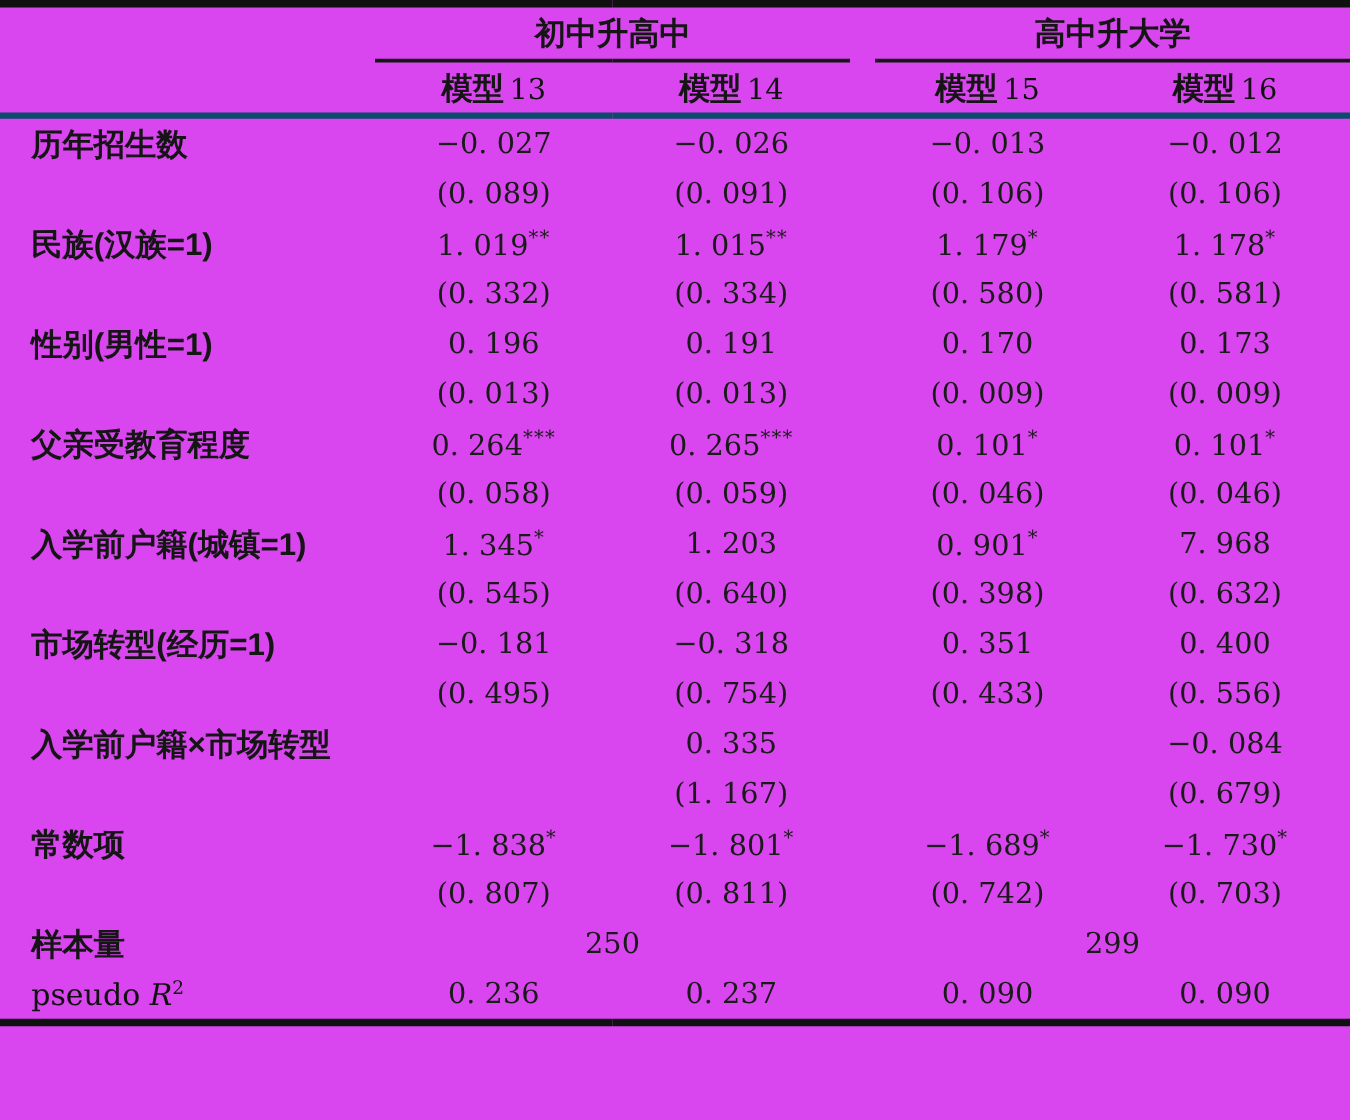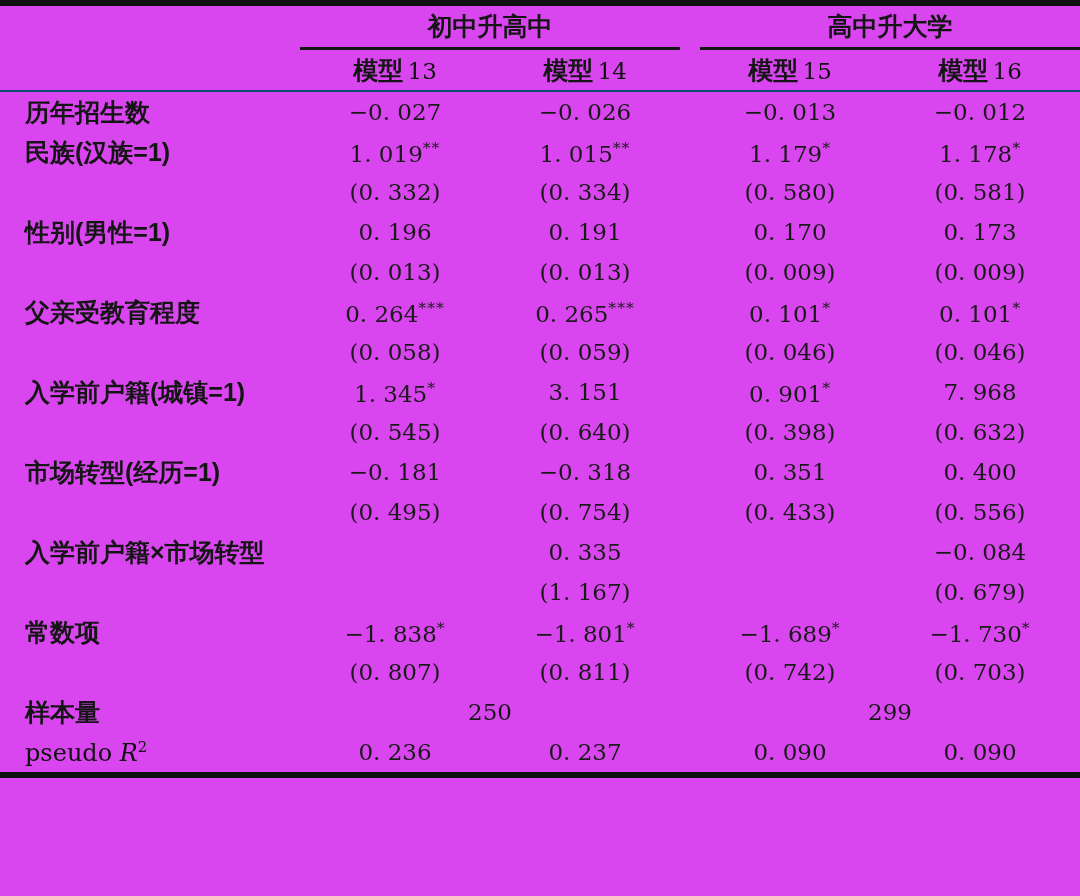--- a/index.html
+++ b/index.html
@@ -17,21 +17,21 @@
 
   
   .zh { font-family: "Liberation Sans", sans-serif; font-weight: 700; font-size: 25px; color: #151515; }
   .v  { font-family: "DejaVu Serif", serif; font-size: 23px; text-align: center; color: #1a1a1a; }
   .v sup { font-size: 68%; vertical-align: super; letter-spacing: 1px; }
   .mnum { font-family: "DejaVu Serif", serif; font-weight: 400; font-size: 23px; }
 
   
   tr.group-row td { height: 41px; }
   td.spanner { border-bottom: 3px solid #151515; text-align: center; }
-  tr.model-row td { height: 40px; border-bottom: 2px solid #0c4a6e; text-align: center; }
+  tr.model-row td { height: 40px; border-bottom: 5px solid #0c4a6e; text-align: center; }
   tr.body-row td { height: 40px; }
   td.lbl { text-align: left; padding-left: 25px; }
 
   .stat-en { font-family: "DejaVu Serif", serif; font-weight: 400; font-size: 24px; }
   .stat-en .rit { font-style: italic; }
   .stat-en sup { font-size: 62%; }
 </style>
 </head>
 <body>
 
@@ -64,20 +64,28 @@
   </tr>
 
   <tr class="body-row">
     <td class="lbl zh">历年招生数</td>
     <td class="v">−0. 027</td>
     <td class="v">−0. 026</td>
     <td></td>
     <td class="v">−0. 013</td>
     <td class="v">−0. 012</td>
   </tr>
+  <tr class="body-row">
+    <td class="lbl"></td>
+    <td class="v">(0. 089)</td>
+    <td class="v">(0. 091)</td>
+    <td></td>
+    <td class="v">(0. 106)</td>
+    <td class="v">(0. 106)</td>
+  </tr>
 
   <tr class="body-row">
     <td class="lbl zh">民族(汉族=1)</td>
     <td class="v">1. 019<sup>**</sup></td>
     <td class="v">1. 015<sup>**</sup></td>
     <td></td>
     <td class="v">1. 179<sup>*</sup></td>
     <td class="v">1. 178<sup>*</sup></td>
   </tr>
   <tr class="body-row">
@@ -120,21 +128,21 @@
     <td class="v">(0. 058)</td>
     <td class="v">(0. 059)</td>
     <td></td>
     <td class="v">(0. 046)</td>
     <td class="v">(0. 046)</td>
   </tr>
 
   <tr class="body-row">
     <td class="lbl zh">入学前户籍(城镇=1)</td>
     <td class="v">1. 345<sup>*</sup></td>
-    <td class="v">3. 151</td>
+    <td class="v">1. 203</td>
     <td></td>
     <td class="v">0. 901<sup>*</sup></td>
     <td class="v">7. 968</td>
   </tr>
   <tr class="body-row">
     <td class="lbl"></td>
     <td class="v">(0. 545)</td>
     <td class="v">(0. 640)</td>
     <td></td>
     <td class="v">(0. 398)</td>

